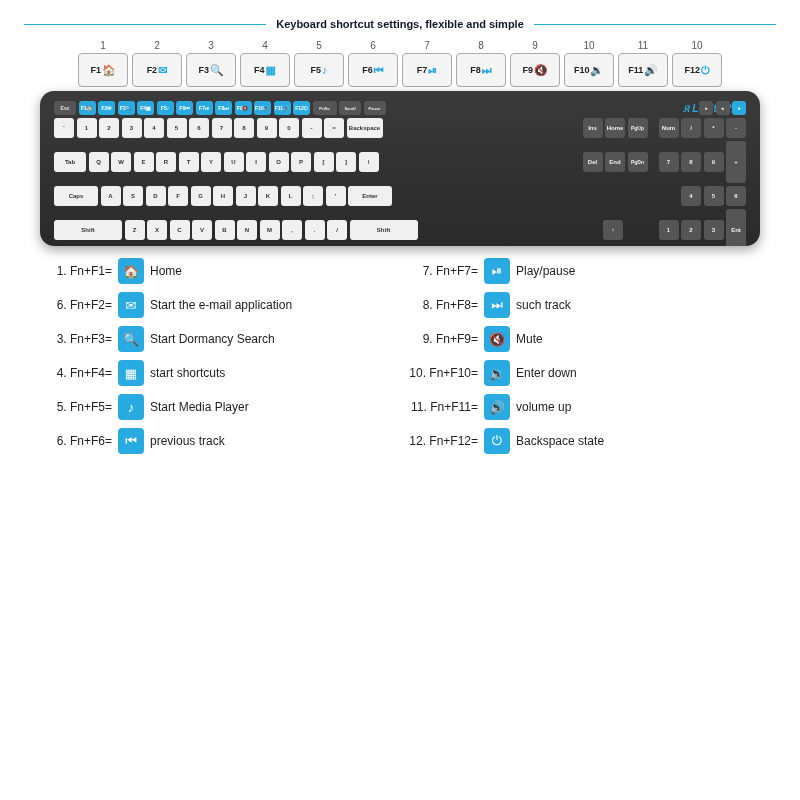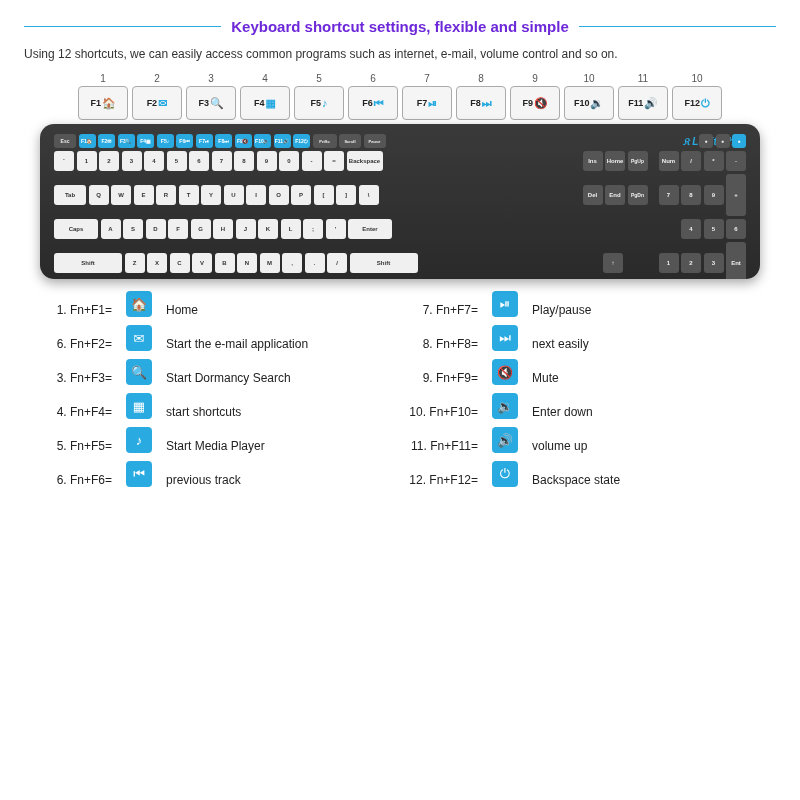--- a/index.html
+++ b/index.html
@@ -24,22 +24,22 @@
       display: flex;
       align-items: center;
       margin-bottom: 10px;
     }
     .header-line {
       flex: 1;
       height: 1px;
       background: #29abe2;
     }
     .header-title {
-      color: #6d28d9;
-      font-size: 15px;
+      color: #0f172a;
+      font-size: 11px;
       font-weight: bold;
       padding: 0 10px;
       white-space: nowrap;
     }
     
     .subtitle {
       font-size: 12px;
       color: #333;
       margin-bottom: 10px;
       line-height: 1.5;
@@ -144,23 +144,23 @@
     }
     
     .shortcut-list {
       display: grid;
       grid-template-columns: 1fr 1fr;
       gap: 0;
       padding: 0 10px;
     }
     .shortcut-item {
       display: flex;
-      align-items: flex-end;
+      align-items: center;
       padding: 4px 0;
-      gap: 14px;
+      gap: 6px;
     }
     .shortcut-key {
       font-size: 12px;
       color: #222;
       min-width: 78px;
       text-align: right;
     }
     .shortcut-icon-box {
       width: 26px;
       height: 26px;
@@ -195,21 +195,20 @@
 <body>
 
 <div class="container">
 
   <div class="header">
     <div class="header-line"></div>
     <span class="header-title">Keyboard shortcut settings, flexible and simple</span>
     <div class="header-line"></div>
   </div>
 
-  <div class="subtitle">Using 12 shortcuts, we can easily access common programs such as internet, e-mail, volume control and so on.</div>
 
   <div class="fkey-diagram">
     <div class="fkey-row-wrapper" id="fkey-row">
         <div class="fkey-col">
           <div class="fkey-num">1</div>
           <div class="fkey-box">
             <span class="fkey-label">F1</span>
             <span class="fkey-icon">🏠</span>
           </div>
         </div>
@@ -434,21 +433,21 @@
         <span class="shortcut-desc">Play/pause</span>
       </div>
       <div class="shortcut-item">
         <span class="shortcut-key">6.  Fn+F2=</span>
         <div class="shortcut-icon-box">✉</div>
         <span class="shortcut-desc">Start the e-mail application</span>
       </div>
       <div class="shortcut-item">
         <span class="shortcut-key">8.  Fn+F8=</span>
         <div class="shortcut-icon-box">⏭</div>
-        <span class="shortcut-desc">next easily</span>
+        <span class="shortcut-desc">such track</span>
       </div>
       <div class="shortcut-item">
         <span class="shortcut-key">3.  Fn+F3=</span>
         <div class="shortcut-icon-box">🔍</div>
         <span class="shortcut-desc">Start Dormancy Search</span>
       </div>
       <div class="shortcut-item">
         <span class="shortcut-key">9.  Fn+F9=</span>
         <div class="shortcut-icon-box">🔇</div>
         <span class="shortcut-desc">Mute</span>

